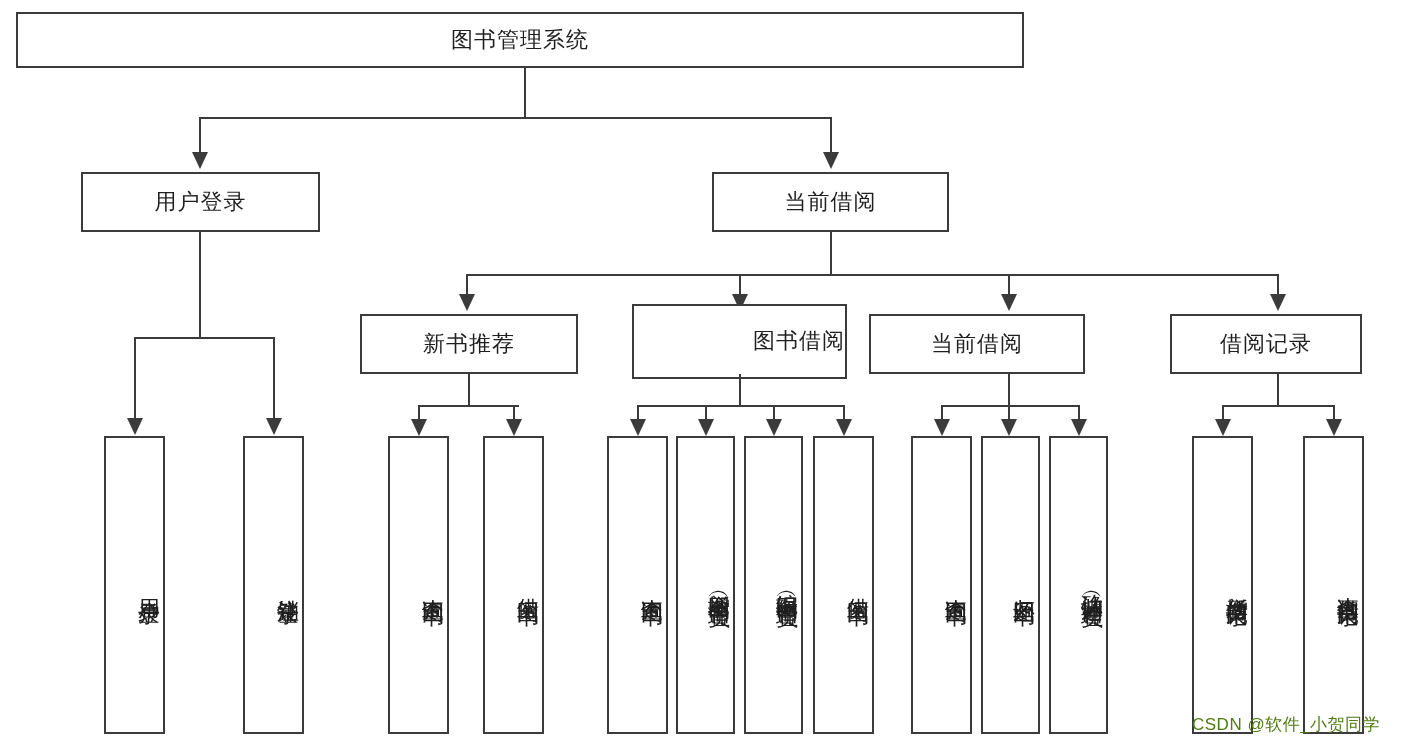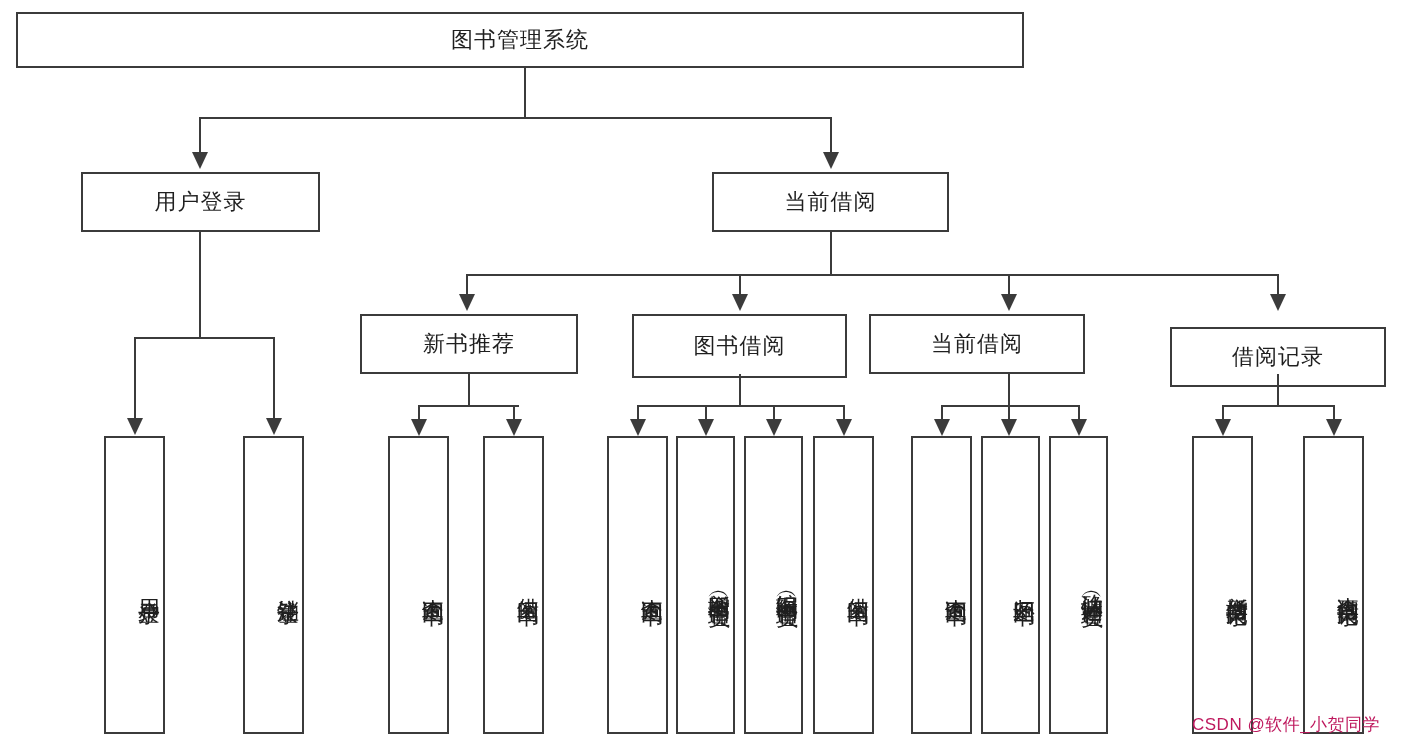--- a/index.html
+++ b/index.html
@@ -59,21 +59,21 @@
   .arrow {
     position: absolute;
     width: 0;
     height: 0;
     border-left: 8px solid transparent;
     border-right: 8px solid transparent;
     border-top: 17px solid #3b3b3b;
   }
   .watermark {
     position: absolute;
-    color: #be185d;
+    color: #4d7c0f;
     font-size: 17px;
     letter-spacing: 0.5px;
     white-space: nowrap;
     user-select: none;
   }
 </style>
 </head>
 <body>
 
 <div id="canvas">
@@ -113,27 +113,27 @@
   <div class="edge-v" style="left:739px; top:274px; height:22px;"></div>
   <div class="arrow" style="left:732px; top:294px;"></div>
   <div class="edge-v" style="left:1008px; top:274px; height:22px;"></div>
   <div class="arrow" style="left:1001px; top:294px;"></div>
   <div class="edge-v" style="left:1277px; top:274px; height:22px;"></div>
   <div class="arrow" style="left:1270px; top:294px;"></div>
 
   <div class="node horiz" style="left:360px; top:314px; width:218px; height:60px;">
     <span>新书推荐</span>
   </div>
-  <div class="node horiz" style="left:632px; top:314px; width:215px; height:64px;">
+  <div class="node horiz" style="left:632px; top:304px; width:215px; height:75px;justify-content:flex-end;">
     <span>图书借阅</span>
   </div>
   <div class="node horiz" style="left:869px; top:314px; width:216px; height:60px;">
     <span>当前借阅</span>
   </div>
-  <div class="node horiz" style="left:1170px; top:327px; width:216px; height:60px;">
+  <div class="node horiz" style="left:1170px; top:314px; width:192px; height:60px;">
     <span>借阅记录</span>
   </div>
 
   <div class="edge-v" style="left:468px; top:374px; height:31px;"></div>
   <div class="edge-h" style="left:418px; top:405px; width:101px;"></div>
   <div class="edge-v" style="left:418px; top:405px; height:16px;"></div>
   <div class="arrow" style="left:411px; top:419px;"></div>
   <div class="edge-v" style="left:513px; top:405px; height:16px;"></div>
   <div class="arrow" style="left:506px; top:419px;"></div>
 

